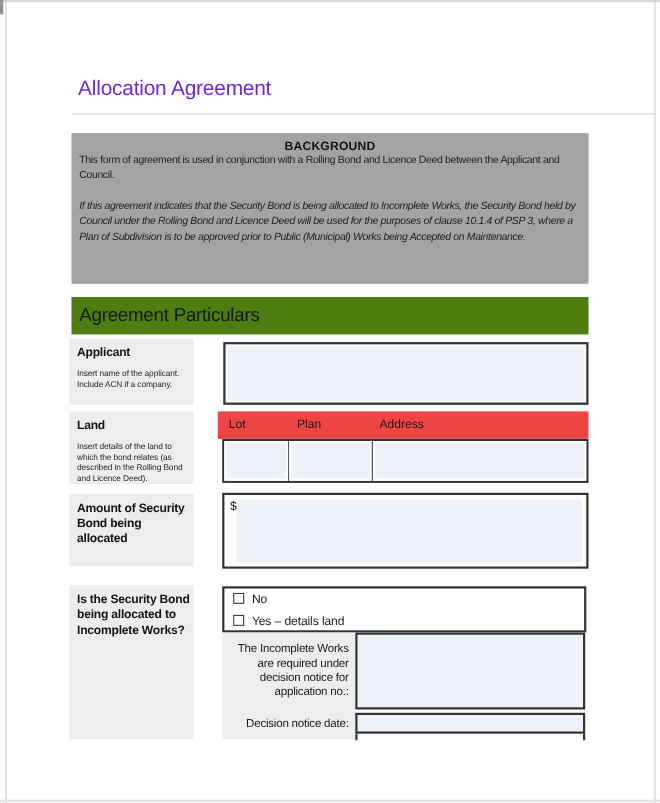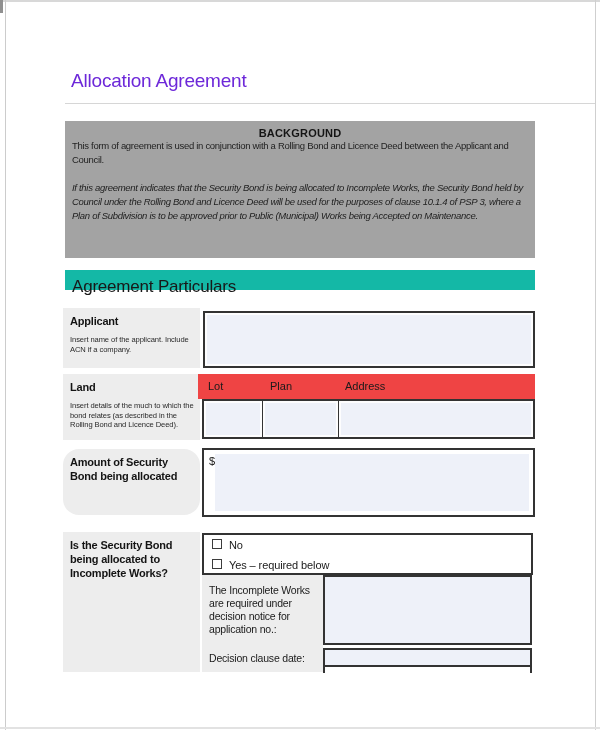--- a/index.html
+++ b/index.html
@@ -15,29 +15,29 @@
   .corner-mark { position:absolute; left:0; top:0; width:3px; height:13px; background:#909090; }
 
   .title { position:absolute; left:71px; top:70px; font-size:19px; font-weight:400; color:#6d28d9; letter-spacing:-0.2px; }
   .title-rule { position:absolute; left:65px; top:103px; width:530px; height:1px; background:#d6d6d6; }
 
   .bg-box { position:absolute; left:65px; top:121px; width:470px; min-height:137px; background:#a3a3a3; padding:6px 5px 8px 5px; }
   .bg-head { text-align:center; font-weight:700; font-size:11px; letter-spacing:0.2px; color:#141414; }
   .bg-box p { font-size:9.5px; line-height:14px; letter-spacing:-0.3px; color:#222; padding:0 2px; }
   .bg-box p + p { margin-top:14px;font-style:italic; }
 
-  .part-bar { position:absolute; left:65px; top:270px; width:470px; height:20px; background:#14b8a6; font-size:17px; font-weight:400; color:#181818; line-height:34px; padding-left:7px; letter-spacing:-0.2px; }
+  .part-bar { position:absolute; left:65px; top:270px; width:470px; height:34px; background:#4d7c0f; font-size:17px; font-weight:400; color:#181818; line-height:34px; padding-left:7px; letter-spacing:-0.2px; }
 
-  .label-cell { position:absolute; left:63px; width:137px; background:#ededed; padding:6px 3px 0 7px; }
+  .label-cell { position:absolute; left:63px; width:113px; background:#ededed; padding:6px 3px 0 7px; }
   .row-label { font-weight:700; font-size:11px; line-height:14px; letter-spacing:-0.2px; color:#141414; }
   .row-hint { margin-top:7px; font-size:7.6px; line-height:9.5px; letter-spacing:-0.1px; color:#2a2a2a; }
 
   .cell-applicant { top:308px; height:60px; }
   .cell-land { top:374px; height:66px; }
-  .cell-amount { top:449px; height:66px;border-radius:16px; }
+  .cell-amount { top:449px; height:66px; }
   .cell-iw { top:532px; height:140px; }
 
   .field { background:#eef1f9; border:2px solid #333333; box-shadow: inset 0 0 0 2px rgba(255,255,255,0.85); }
   .applicant-field { position:absolute; left:203px; top:311px; width:332px; height:57px; font-size:11px; padding:4px 6px; }
 
   .land-header { position:absolute; left:198px; top:374px; width:337px; height:25px; background:#ef4444; }
   .land-header span { position:absolute; top:0; font-size:11px; line-height:25px; color:#1a1a1a; }
   .col-lot { left:10px; } .col-plan { left:72px; } .col-address { left:147px; }
 
   .land-table { position:absolute; left:202px; top:399px; width:333px; height:40px; border:2px solid #333333; display:flex; background:#ffffff; }
@@ -48,21 +48,21 @@
 
   .amount-box { position:absolute; left:202px; top:448px; width:333px; height:69px; border:2px solid #333333; background:#ffffff; }
   .dollar { position:absolute; left:5px; top:5px; font-size:11px; color:#141414; z-index:2; }
   .amount-fill { position:absolute; left:11px; top:4px; right:4px; bottom:4px; background:#eef1f9; }
 
   .cb-box { position:absolute; left:202px; top:533px; width:331px; height:42px; border:2px solid #333333; background:#ffffff; padding:4px 0 0 8px; }
   .cb-row { display:flex; align-items:flex-start; height:18px; margin-bottom:2px; }
   .cb { width:10px; height:10px; border:1px solid #3c3c3c; background:#ffffff; flex:0 0 auto; }
   .cb-label { margin-left:7px; font-size:11px; color:#1a1a1a; letter-spacing:-0.1px; }
 
-  .sub-left { position:absolute; left:202px; top:575px; width:121px; height:97px; background:#ededed; padding:9px 6px 0 7px; }
+  .sub-left { position:absolute; left:202px; top:575px; width:121px; height:97px; background:#ededed; padding:9px 6px 0 7px;text-align:right; }
   .sub-label { font-size:10.5px; line-height:13px; letter-spacing:-0.2px; color:#1a1a1a; }
   .sub-label.date { margin-top:16px; }
 
   .app-field { position:absolute; left:323px; top:575px; width:209px; height:70px; border:2px solid #333333; background:#eef1f9; box-shadow:none; }
   .date-field { position:absolute; left:323px; top:648px; width:209px; height:19px; border:2px solid #333333; background:#eef1f9; }
   .stub { position:absolute; left:323px; top:667px; width:209px; height:6px; border-left:2px solid #333333; border-right:2px solid #333333; }
 </style>
 </head>
 <body>
 
@@ -86,21 +86,21 @@
   <div class="part-bar">Agreement Particulars</div>
 
   <div class="label-cell cell-applicant">
     <div class="row-label">Applicant</div>
     <div class="row-hint">Insert name of the applicant.  Include ACN if a company.</div>
   </div>
   <div class="field applicant-field"></div>
 
   <div class="label-cell cell-land">
     <div class="row-label">Land</div>
-    <div class="row-hint">Insert details of the much to which the bond relates (as described in the Rolling Bond and Licence Deed).</div>
+    <div class="row-hint">Insert details of the land to which the bond relates (as described in the Rolling Bond and Licence Deed).</div>
   </div>
   <div class="land-header">
     <span class="col-lot">Lot</span>
     <span class="col-plan">Plan</span>
     <span class="col-address">Address</span>
   </div>
   <div class="land-table">
     <div class="land-cell land-lot"></div>
     <div class="land-cell land-plan"></div>
     <div class="land-cell land-address"></div>
@@ -117,24 +117,24 @@
   <div class="label-cell cell-iw">
     <div class="row-label">Is the Security Bond being allocated to Incomplete Works?</div>
   </div>
   <div class="cb-box">
     <div class="cb-row">
       <span class="cb"></span>
       <span class="cb-label">No</span>
     </div>
     <div class="cb-row">
       <span class="cb"></span>
-      <span class="cb-label">Yes – required below</span>
+      <span class="cb-label">Yes – details land</span>
     </div>
   </div>
   <div class="sub-left">
     <div class="sub-label">The Incomplete Works are required under decision notice for application no.:</div>
-    <div class="sub-label date">Decision clause date:</div>
+    <div class="sub-label date">Decision notice date:</div>
   </div>
   <div class="app-field"></div>
   <div class="date-field"></div>
   <div class="stub"></div>
 
 </div>
 
 </body></html>

